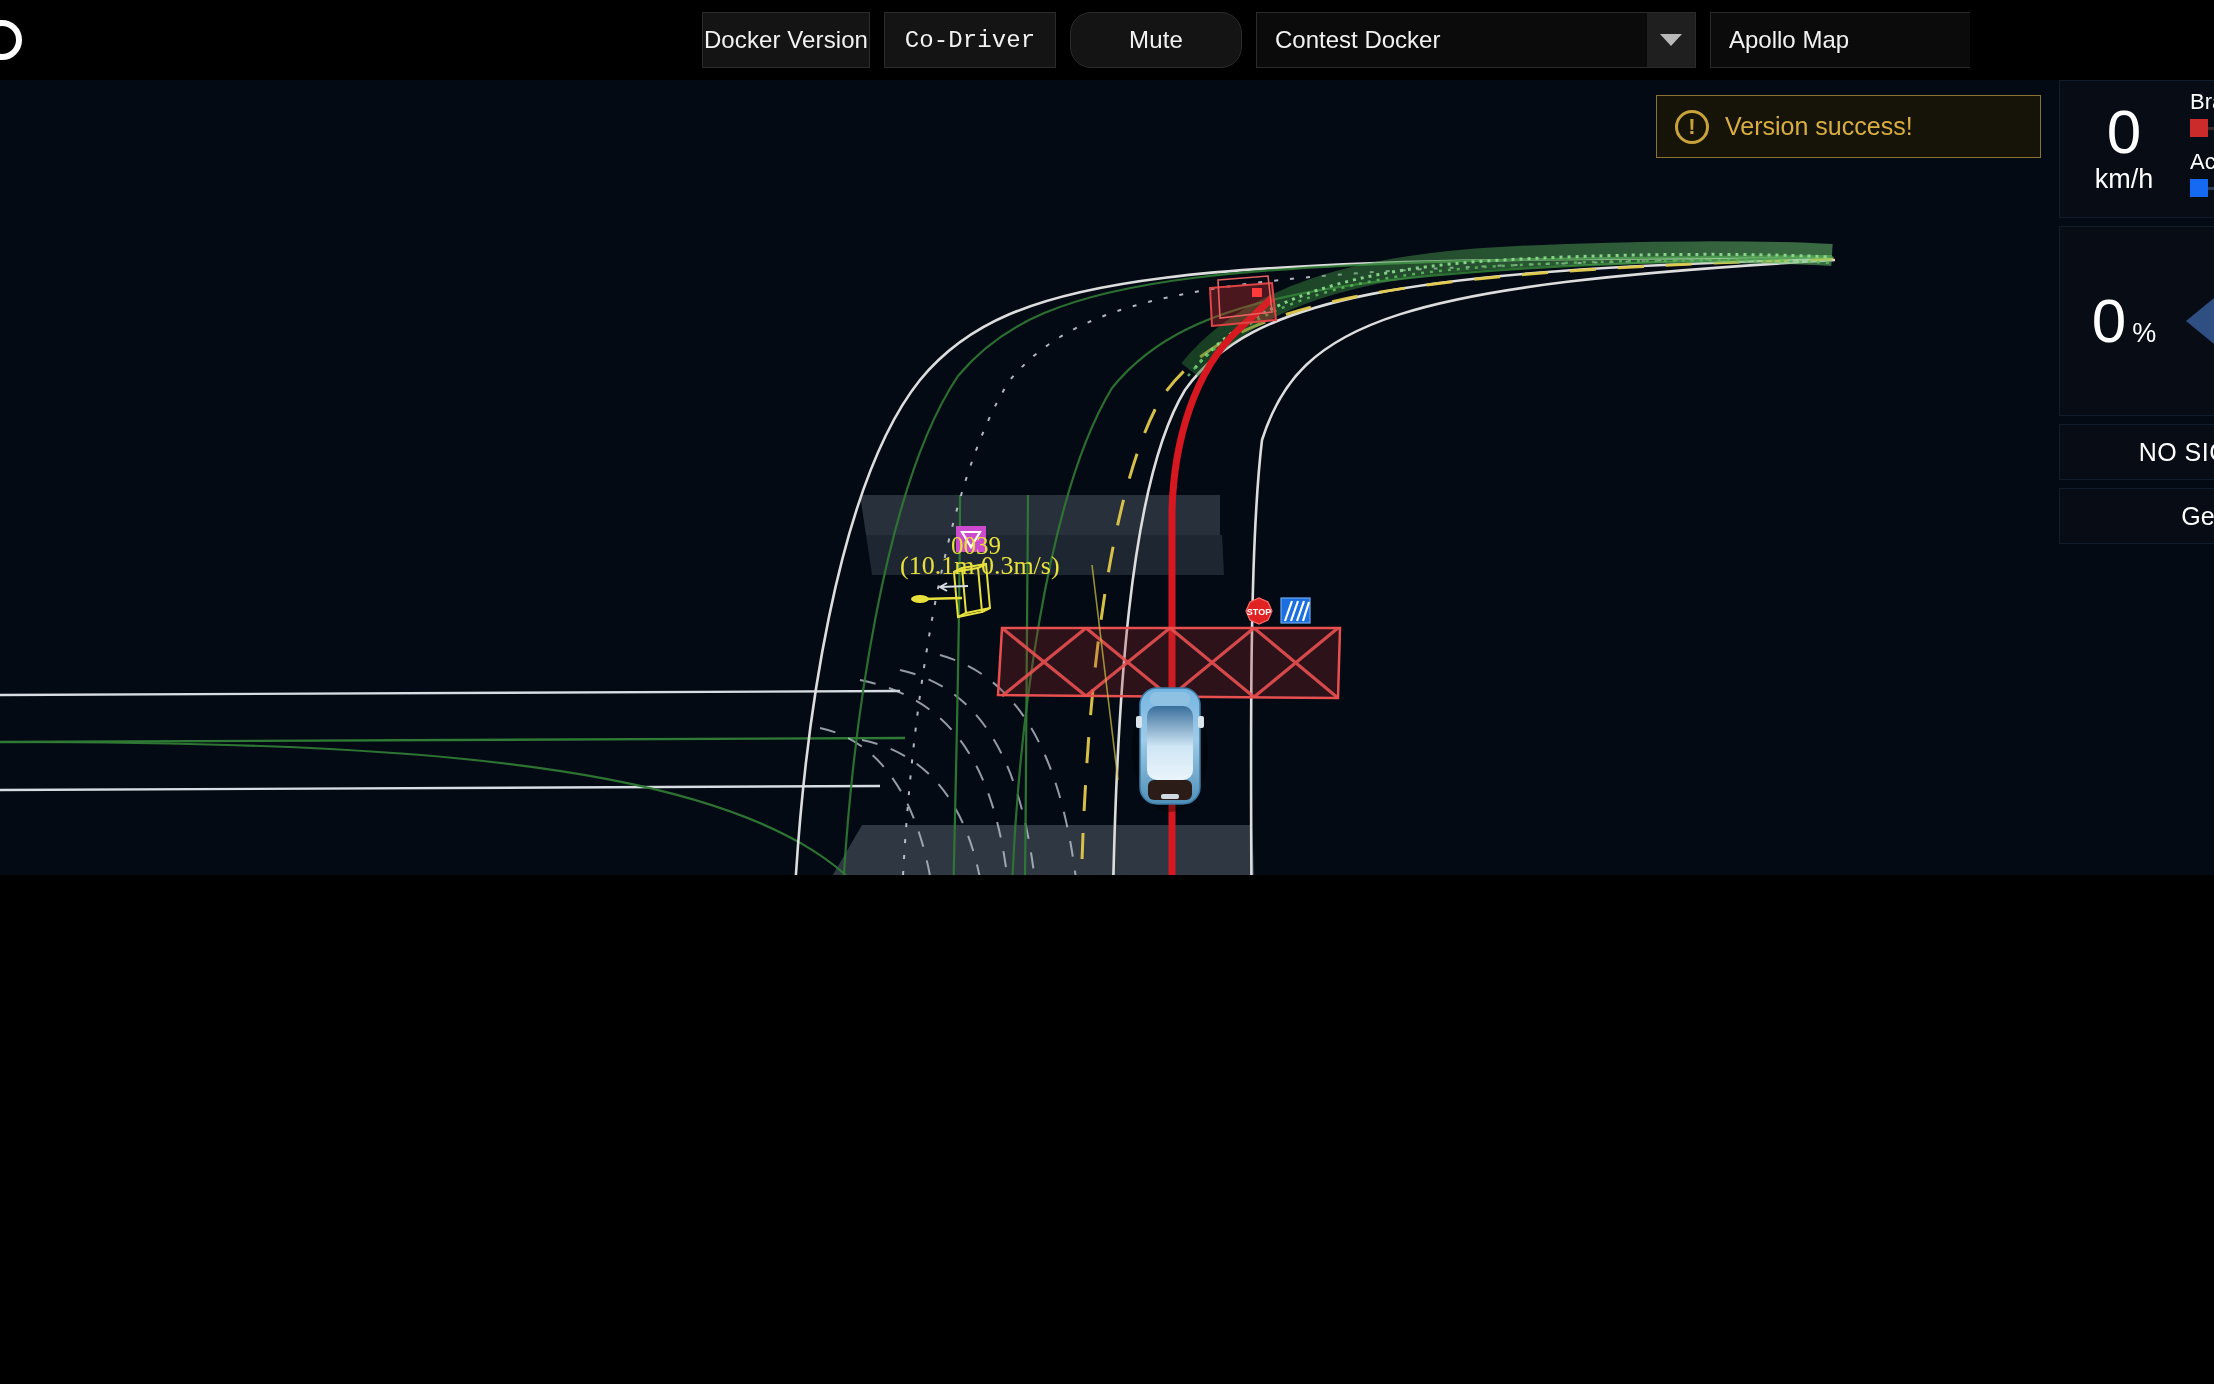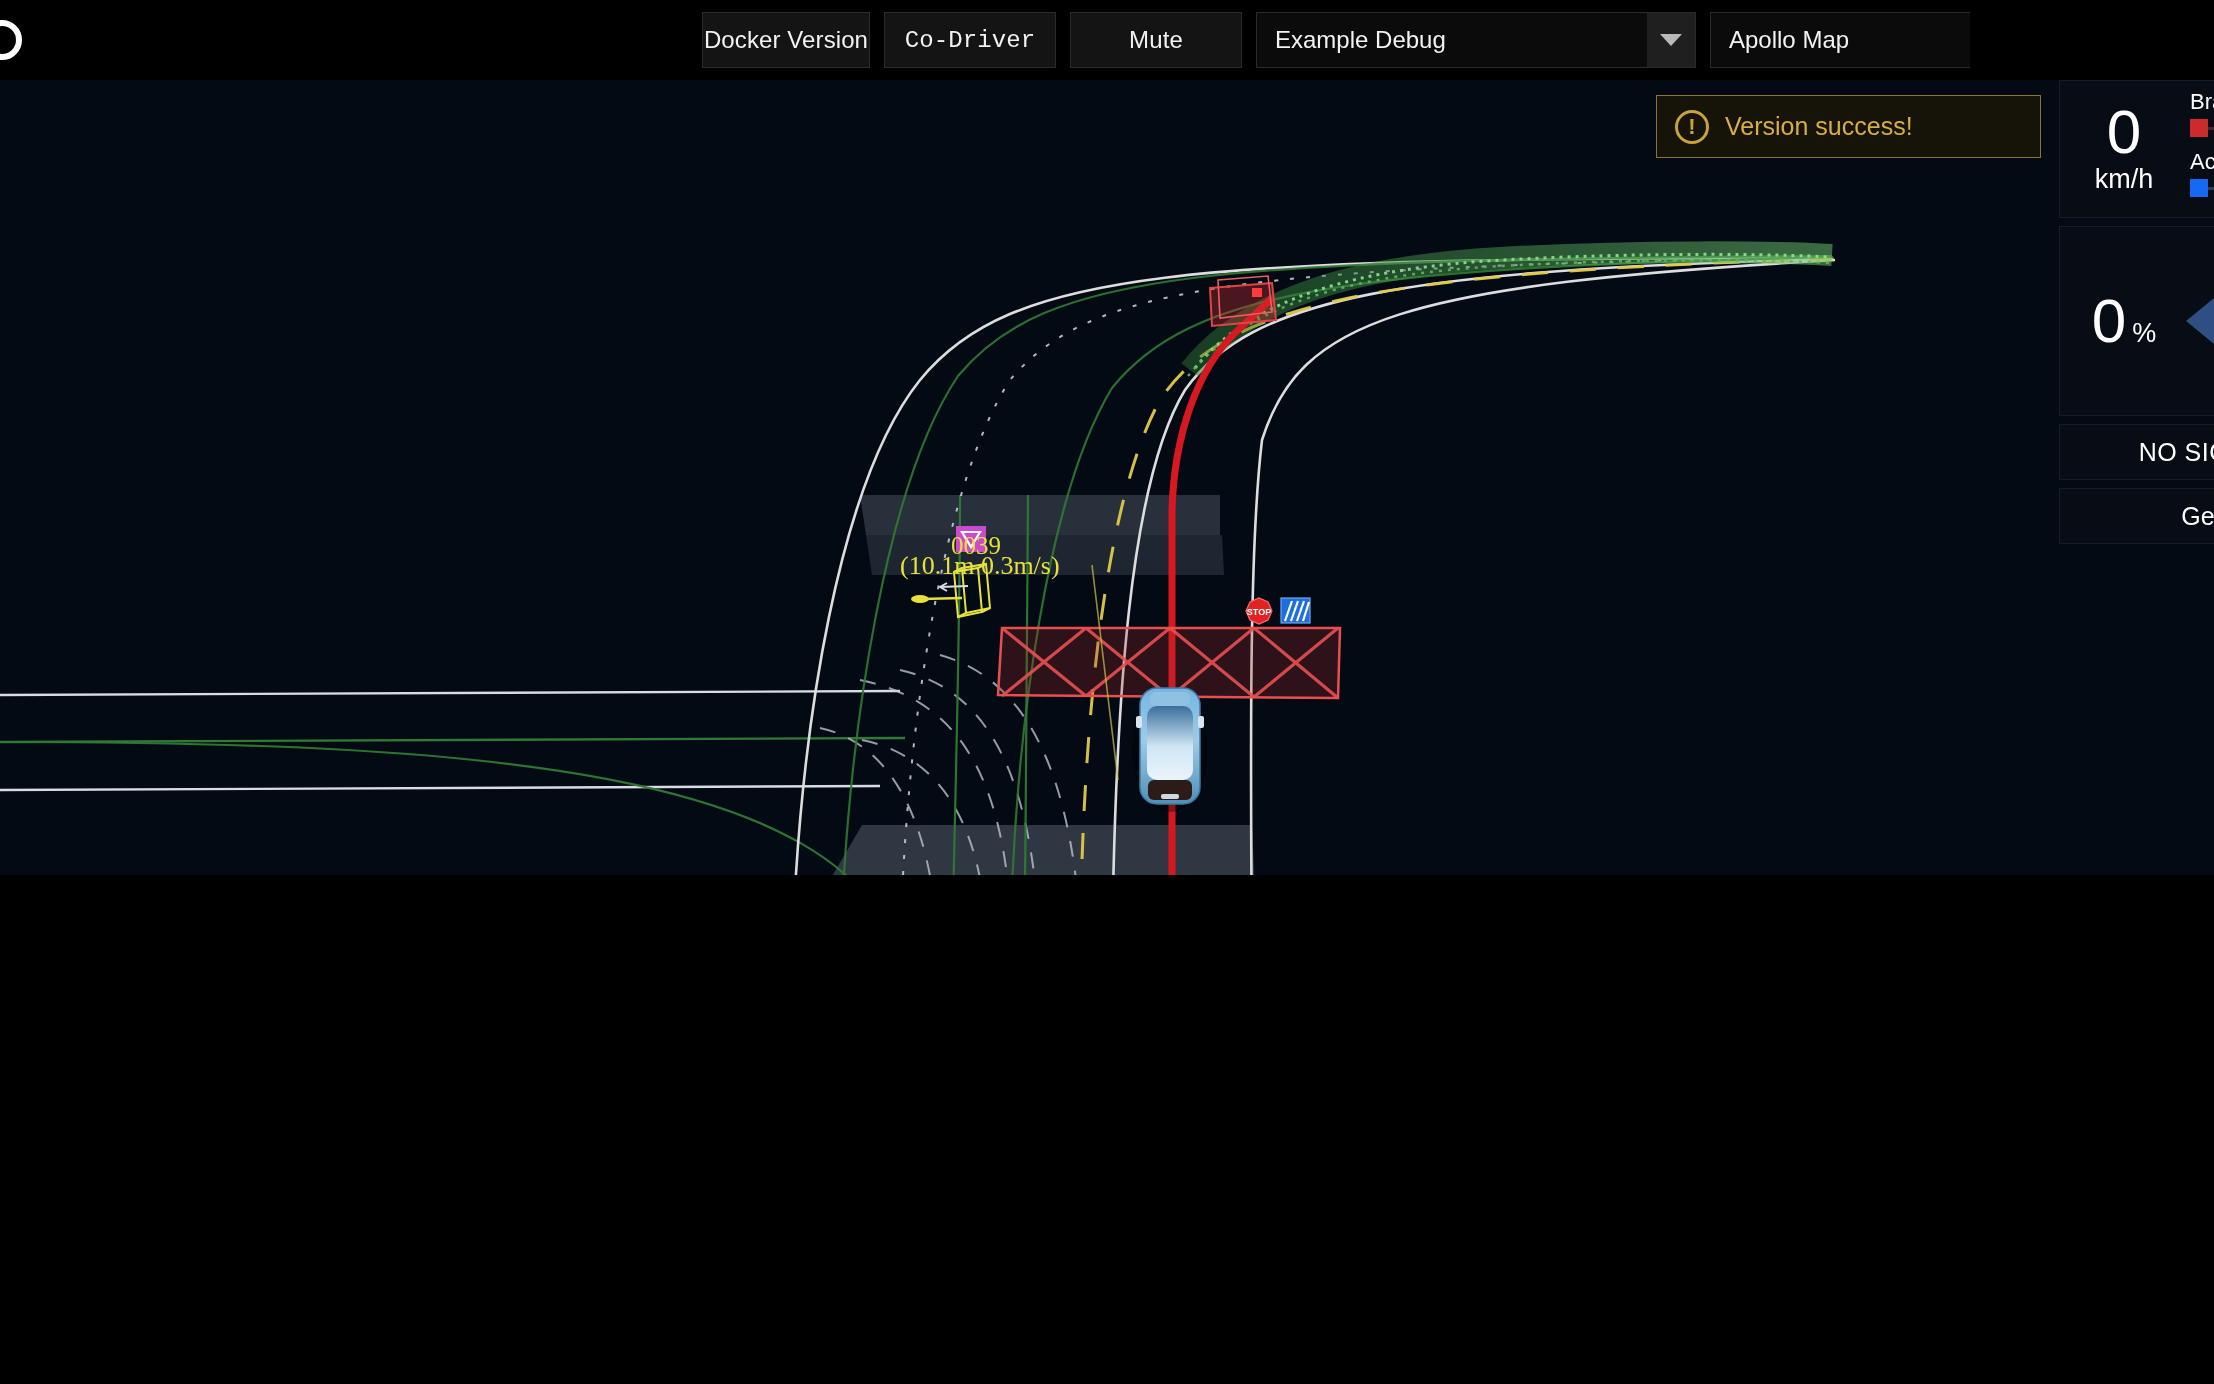--- a/index.html
+++ b/index.html
@@ -26,21 +26,21 @@
     display:flex; align-items:center; gap:0;
   }
   .hbtn {
     height:56px; background:#141414; border:1px solid #2b2b2b;
     color:#f2f2f2; font-size:24px; display:flex; align-items:center;
     justify-content:center; cursor:pointer; margin-right:14px;
     letter-spacing:.1px;
   }
   .hbtn.docker { width:168px; }
   .hbtn.codriver { width:172px;font-family:Liberation Mono, monospace; }
-  .hbtn.mute { width:172px; }
+  .hbtn.mute { width:172px;border-radius:21px; }
   .hselect {
     height:56px; background:#0b0b0b; border:1px solid #2b2b2b;
     display:flex; align-items:center; margin-right:14px; cursor:pointer;
     position:relative;
   }
   .hselect .hsel-label {
     color:#f2f2f2; font-size:24px; padding-left:18px; flex:1;
     white-space:nowrap; overflow:hidden;
   }
   .hselect .hsel-arrow {
@@ -150,21 +150,21 @@
 
     <div id="header-controls">
 
       <div class="hbtn docker">Docker Version</div>
 
       <div class="hbtn codriver">Co-Driver</div>
 
       <div class="hbtn mute">Mute</div>
 
       <div class="hselect contest">
-        <span class="hsel-label">Example Debug</span>
+        <span class="hsel-label">Contest Docker</span>
         <span class="hsel-arrow">
           <span class="caret"></span>
         </span>
       </div>
 
 
       <div class="hselect map">
         <span class="hsel-label">Apollo Map</span>
       </div>
 

